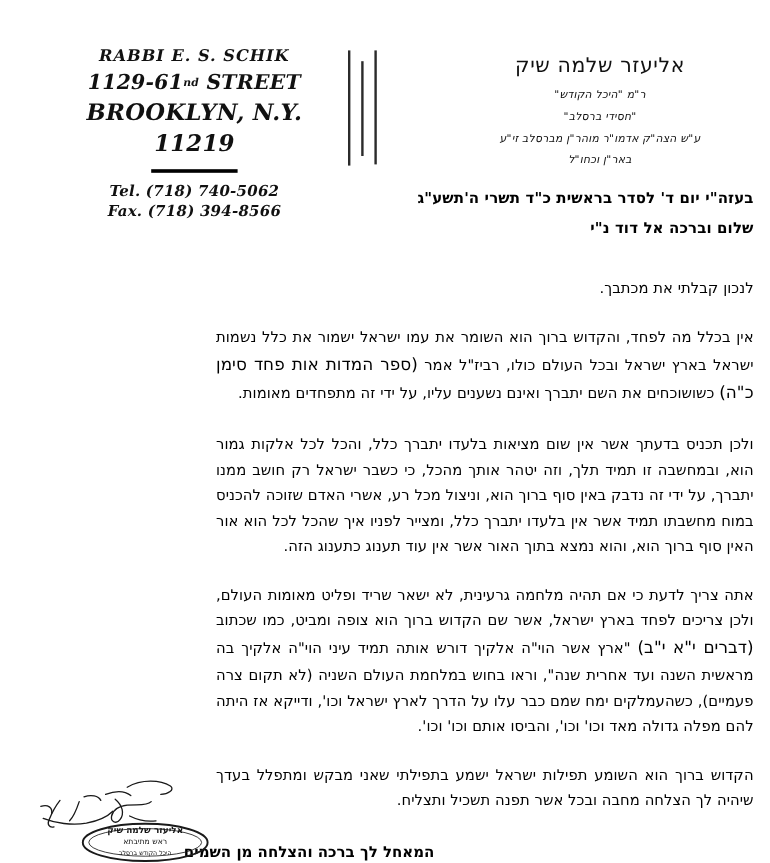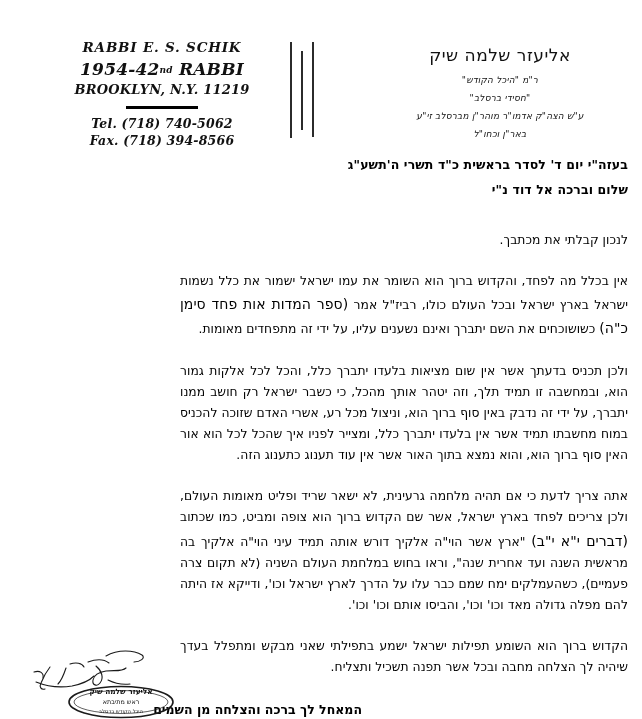--- a/index.html
+++ b/index.html
@@ -44,21 +44,21 @@
     letter-spacing: 0.2px;
     line-height: 1.25;
     margin-top: 1px;
   }
   .lh-street .ord {
     font-size: 9px;
     vertical-align: 2px;
     text-align: center;
   }
   .lh-city {
-    font-size: 13px;
+    font-size: 19px;
     letter-spacing: 0.2px;
     line-height: 1.4;
     margin-top: 1px;
   }
   .lh-rule {
     width: 72px;
     height: 3px;
     background: #000;
     margin: 7px auto 7px auto;
   }
@@ -175,21 +175,21 @@
     font-family: "DejaVu Sans", "Liberation Sans", sans-serif;
   }
 </style>
 </head>
 <body>
 
 <div class="letterhead">
 
   <div class="lh-english">
     <div class="lh-name">RABBI  E. S.  SCHIK</div>
-    <div class="lh-street"><span>1954-42</span><span class="ord">nd</span> <span>RABBI</span></div>
+    <div class="lh-street"><span>1129-61</span><span class="ord">nd</span> <span>STREET</span></div>
     <div class="lh-city">BROOKLYN, N.Y. 11219</div>
     <div class="lh-rule"></div>
     <div class="lh-tel">Tel. (718) 740-5062</div>
     <div class="lh-fax">Fax. (718) 394-8566</div>
   </div>
 
   <div class="lh-bars">
     <i class="b1"></i>
     <i class="b2"></i>
     <i class="b3"></i>

